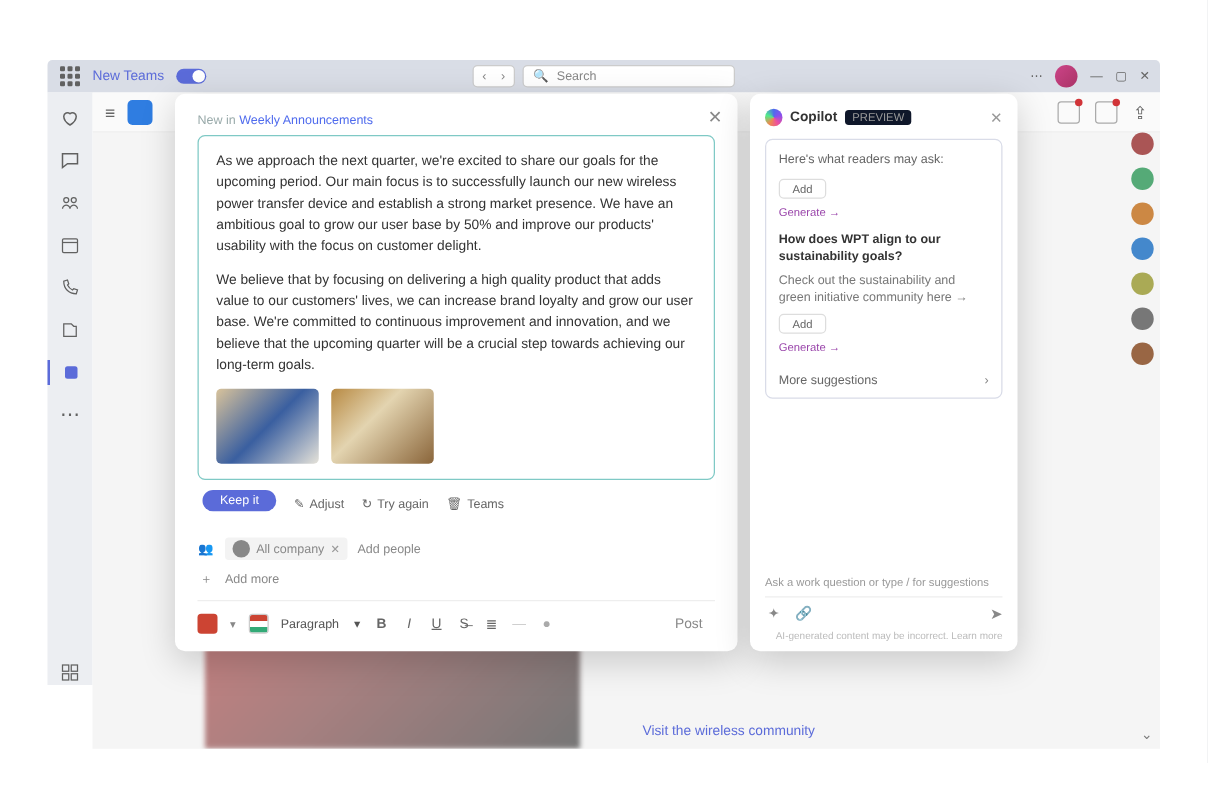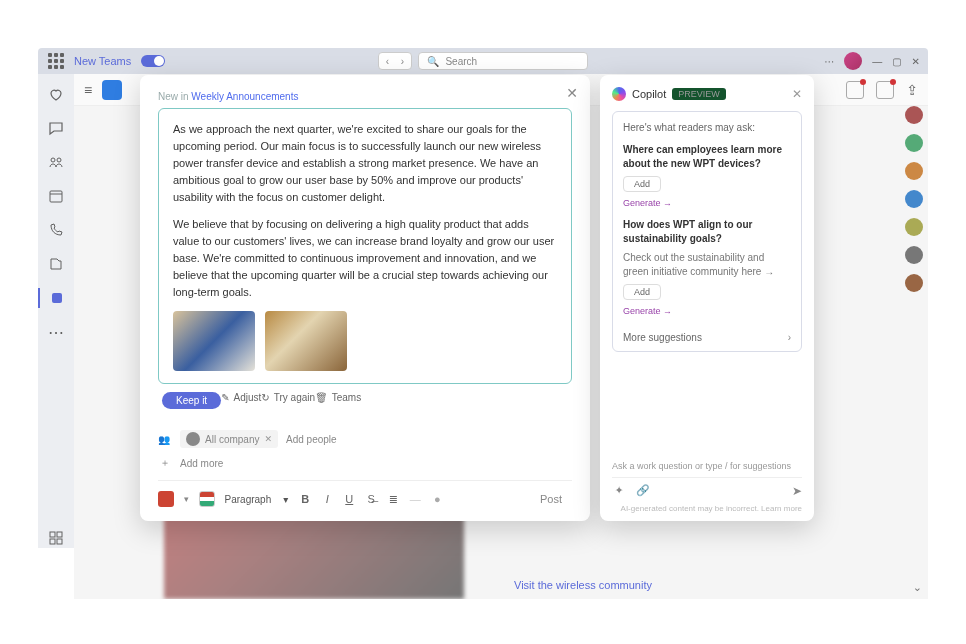--- a/index.html
+++ b/index.html
@@ -47,21 +47,21 @@
   .compose { position:absolute; top:75px; left:140px; width:450px; height:446px; background:#fff; border-radius:8px; box-shadow:0 8px 28px rgba(0,0,0,0.18); padding:16px 18px 12px; display:flex; flex-direction:column; }
   .compose-close { position:absolute; top:10px; right:12px; font-size:14px; color:#888; cursor:pointer; }
   .compose-meta { font-size:10px; color:#9aa; margin-bottom:6px; }
   .compose-meta .link { color:#4f6bed; font-weight:500; }
   .compose-body { border:1px solid #7fc9c5; border-radius:6px; padding:12px 14px; font-size:11px; color:#333; line-height:1.55; }
   .compose-body p { margin-bottom:10px; }
   .thumbs { display:flex; gap:10px; margin-top:6px; }
   .thumb { width:82px; height:60px; border-radius:4px; }
   .thumb.a { background:linear-gradient(135deg,#d9c39b 0%,#3a5fa0 50%,#e5e2d9 100%); }
   .thumb.b { background:linear-gradient(135deg,#b88a43 0%,#e3d4b0 40%,#8a653a 100%); }
-  .actions { display:flex; align-items:flex-start; margin-top:8px; padding-left:4px; }
+  .actions { display:flex; gap:14px; align-items:flex-end; margin-top:8px; padding-left:4px; }
   .btn-primary { background:#5b6bd9; color:#fff; border:none; border-radius:12px; padding:3px 14px; font-size:10px; cursor:pointer; }
   .action-link { font-size:10px; color:#666; display:flex; align-items:center; gap:4px; cursor:pointer; }
 
   .spacer { flex:1; }
 
   .audience { display:flex; align-items:center; gap:8px; font-size:10px; color:#888; padding:4px 0; }
   .aud-icon { width:14px; text-align:center; }
   .chip { display:flex; align-items:center; gap:5px; background:#f3f3f3; border-radius:3px; padding:2px 6px;text-align:right; }
   .chip .av { width:14px; height:14px; border-radius:50%; background:#888; }
   .chip .x { font-size:9px; color:#999; }
@@ -73,22 +73,22 @@
   .tb-sq.flag { background:linear-gradient(180deg,#c43 33%,#fff 33% 66%,#3a7 66%); border:1px solid #ccc; }
   .tb-sel { display:flex; align-items:center; gap:12px; font-size:10px; cursor:pointer; }
   .tb-fmt { display:flex; gap:8px; align-items:center; }
   .tb-fmt span { width:14px; text-align:center; color:#666; cursor:pointer; }
   .post-btn { margin-left:auto; background:none; border:none; font-size:11px; color:#888; padding:4px 10px; cursor:pointer; }
 
   
   .copilot { position:absolute; top:75px; left:600px; width:214px; height:446px; background:#fff; border-radius:8px; box-shadow:0 8px 28px rgba(0,0,0,0.18); padding:12px 12px 8px; display:flex; flex-direction:column; }
   .cp-header { display:flex; align-items:center; gap:6px; font-size:11px; }
   .cp-logo { width:14px; height:14px; border-radius:50%; background:conic-gradient(#4f6bed,#8a4fed,#ed4f9f,#ed8a4f,#4fed8a,#4f6bed); }
-  .cp-title { font-weight:400; color:#333; }
-  .cp-badge { font-size:9px; color:#999; background:#14532d; padding:1px 6px; border-radius:3px; }
+  .cp-title { font-weight:700; color:#333; }
+  .cp-badge { font-size:9px; color:#999; background:#0f172a; padding:1px 6px; border-radius:3px; }
   .cp-close { margin-left:auto; font-size:12px; color:#999; cursor:pointer; }
   .cp-pill { margin-top:14px; background:#e3e6fb; color:#4a5bc8; font-size:10px; border-radius:4px; padding:5px 0; text-align:center; }
   .cp-card { margin-top:10px; border:1px solid #d9dce8; border-radius:6px; padding:10px 10px 8px; font-size:10px; display:flex; flex-direction:column; gap:10px; flex:0 0 auto; }
   .cp-lead { color:#666; }
   .cp-q { display:flex; flex-direction:column; gap:6px; }
   .cp-q-title { font-weight:600; color:#333; line-height:1.35; }
   .cp-q-body { color:#777; line-height:1.35; }
   .cp-add { border:1px solid #ddd; border-radius:4px; padding:2px 10px; font-size:9px; color:#666; align-self:flex-start; cursor:pointer; background:#fff; }
   .cp-link { font-size:9px; color:#94a; cursor:pointer; }
   .cp-more { display:flex; justify-content:space-between; align-items:center; font-size:10px; color:#666; margin-top:auto; padding-top:6px; }
@@ -289,21 +289,20 @@
       <span class="cp-title">Copilot</span>
       <span class="cp-badge">PREVIEW</span>
       <span class="cp-close">✕</span>
     </div>
 
 
     <div class="cp-card">
       <div class="cp-lead">Here's what readers may ask:</div>
 
       <div class="cp-q">
-        <div class="cp-q-title">Where can employees learn more about the new WPT devices?</div>
         <button class="cp-add">Add</button>
         <span class="cp-link">Generate →</span>
       </div>
 
       <div class="cp-q">
         <div class="cp-q-title">How does WPT align to our sustainability goals?</div>
         <div class="cp-q-body">Check out the sustainability and green initiative community here →</div>
         <button class="cp-add">Add</button>
         <span class="cp-link">Generate →</span>
       </div>

